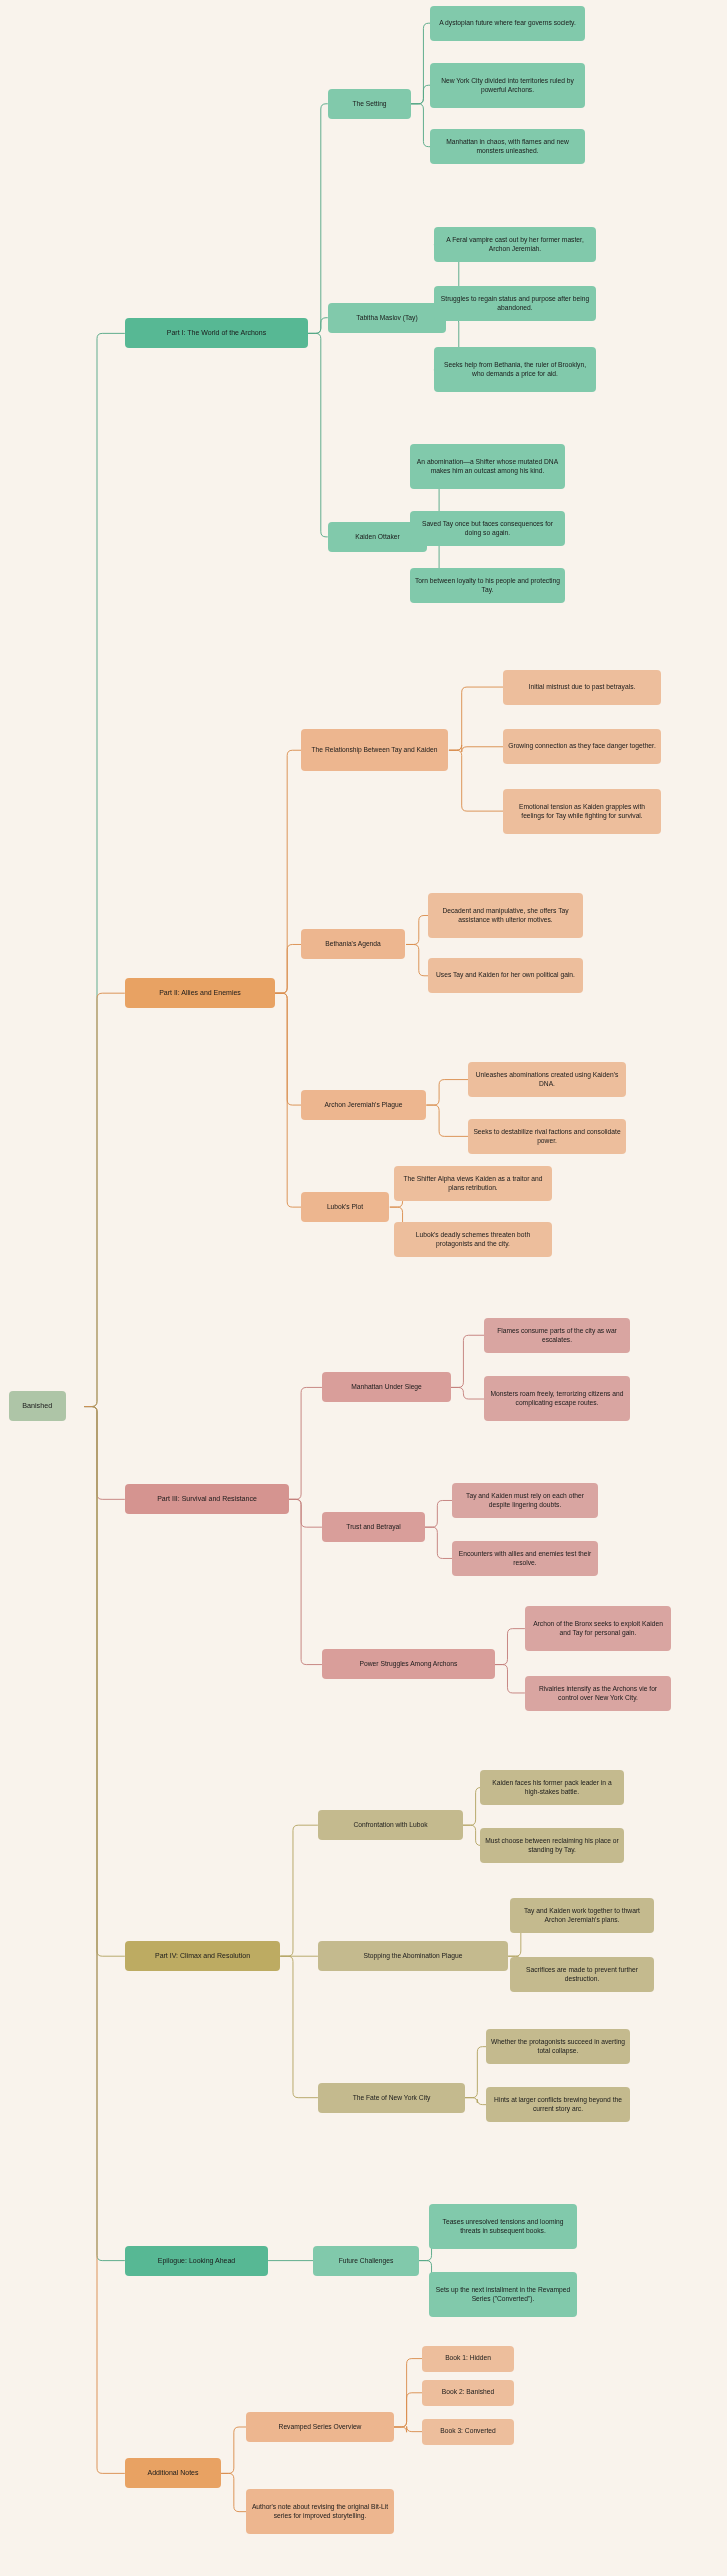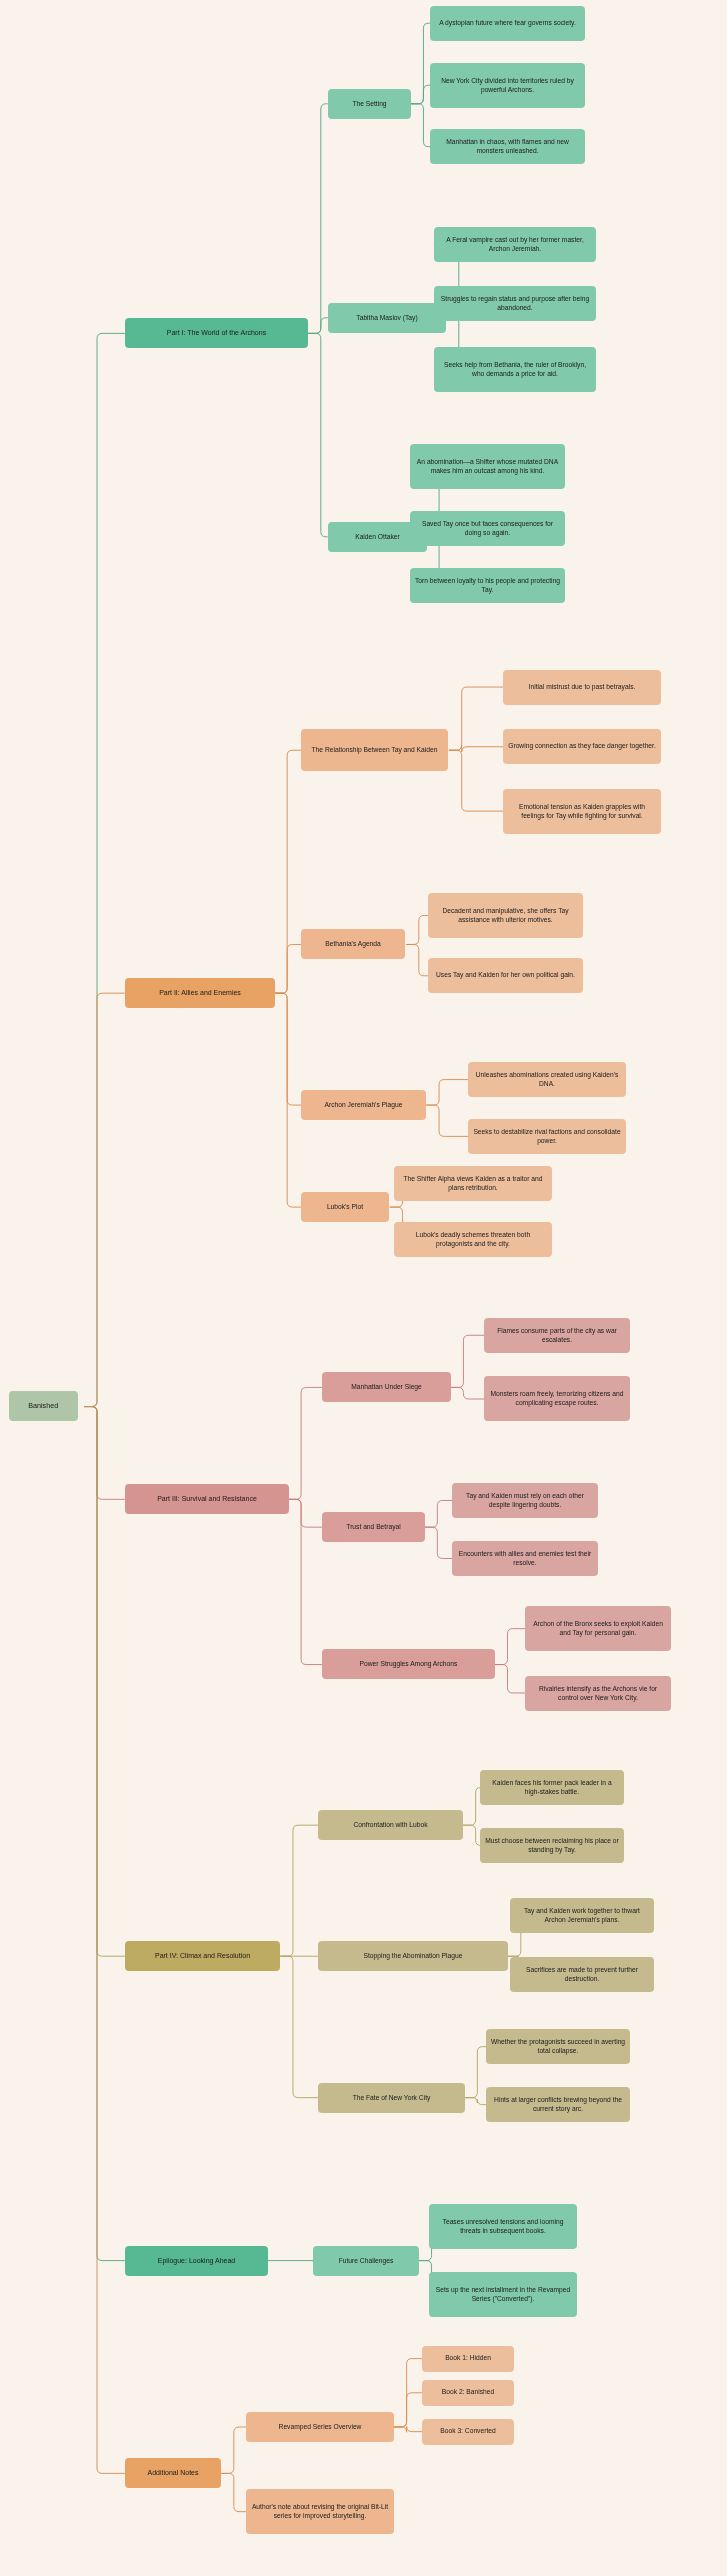--- a/index.html
+++ b/index.html
@@ -91,21 +91,21 @@
       <path d="M 462 3899 L 540 3899" fill="none" stroke="#55a886" stroke-width="1.6"></path>
       <path d="M 722 3899 L 735 3899 Q 744 3899 744 3890 L 744 3850 Q 744 3841 753 3841 L 740 3841" fill="none" stroke="#55a886" stroke-width="1.6"></path>
       <path d="M 722 3899 L 735 3899 Q 744 3899 744 3908 L 744 3948 Q 744 3957 753 3957 L 740 3957" fill="none" stroke="#55a886" stroke-width="1.6"></path>
       <path d="M 145 2426 L 158 2426 Q 167 2426 167 2435 L 167 4257 Q 167 4266 176 4266 L 215 4266" fill="none" stroke="#d98e4e" stroke-width="1.6"></path>
       <path d="M 381 4266 L 394 4266 Q 403 4266 403 4257 L 403 4195 Q 403 4186 412 4186 L 424 4186" fill="none" stroke="#d98e4e" stroke-width="1.6"></path>
       <path d="M 679 4186 L 692 4186 Q 701 4186 701 4177 L 701 4077 Q 701 4068 710 4068 L 728 4068" fill="none" stroke="#d98e4e" stroke-width="1.6"></path>
       <path d="M 679 4186 L 692 4186 Q 701 4186 701 4177 L 701 4136 Q 701 4127 710 4127 L 728 4127" fill="none" stroke="#d98e4e" stroke-width="1.6"></path>
       <path d="M 679 4186 L 692 4186 Q 701 4186 701 4195 L 701 4185 Q 701 4194 710 4194 L 728 4194" fill="none" stroke="#d98e4e" stroke-width="1.6"></path>
       <path d="M 381 4266 L 394 4266 Q 403 4266 403 4275 L 403 4323 Q 403 4332 412 4332 L 424 4332" fill="none" stroke="#d98e4e" stroke-width="1.6"></path>
     </svg>
-<div class="node c-root root" style="left: 8.7px; top: 1391px; width: 69px; height: 30px;">Banished</div>
+<div class="node c-root root" style="left: 8.7px; top: 1391px; width: 57px; height: 30px;">Banished</div>
     <div class="node c-g1 lvl1" style="left: 125px; top: 318px; width: 183px; height: 30px;">Part I: The World of the Archons</div>
     <div class="node c-g2" style="left: 328px; top: 89px; width: 83px; height: 30px;">The Setting</div>
     <div class="node c-g3" style="left: 430px; top: 5.8px; width: 155px; height: 35px;">A dystopian future where fear governs society.</div>
     <div class="node c-g3" style="left: 430px; top: 63px; width: 155px; height: 45px;">New York City divided into territories ruled by powerful Archons.</div>
     <div class="node c-g3" style="left: 430px; top: 129px; width: 155px; height: 35px;">Manhattan in chaos, with flames and new monsters unleashed.</div>
     <div class="node c-g2" style="left: 328px; top: 303px; width: 118px; height: 30px;">Tabitha Maslov (Tay)</div>
     <div class="node c-g3" style="left: 434px; top: 227px; width: 162px; height: 35px;">A Feral vampire cast out by her former master, Archon Jeremiah.</div>
     <div class="node c-g3" style="left: 434px; top: 286px; width: 162px; height: 35px;">Struggles to regain status and purpose after being abandoned.</div>
     <div class="node c-g3" style="left: 434px; top: 347px; width: 162px; height: 45px;">Seeks help from Bethania, the ruler of Brooklyn, who demands a price for aid.</div>
     <div class="node c-g2" style="left: 328px; top: 522px; width: 99px; height: 30px;">Kaiden Ottaker</div>

